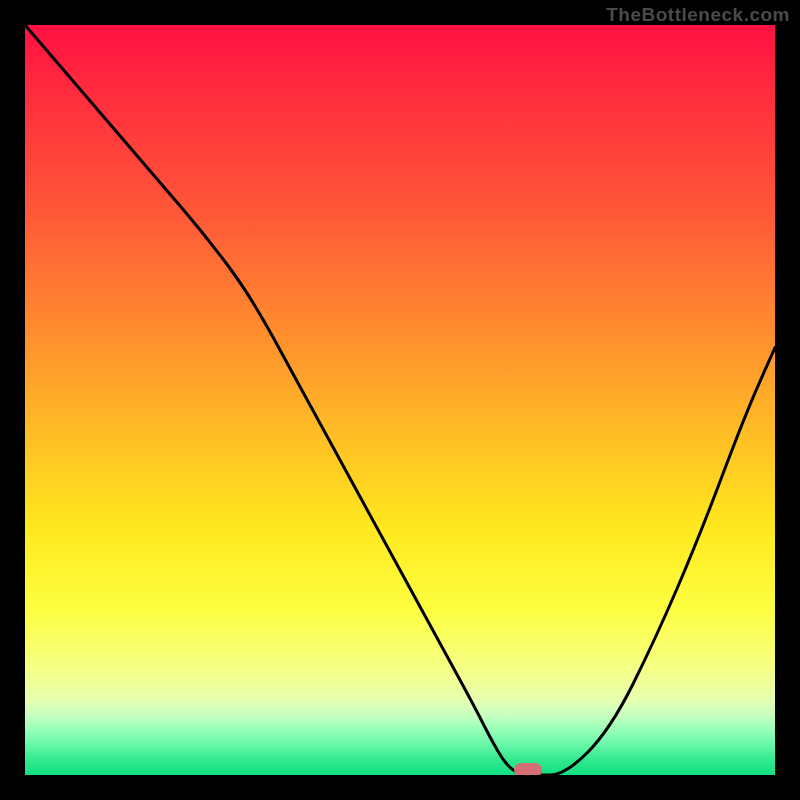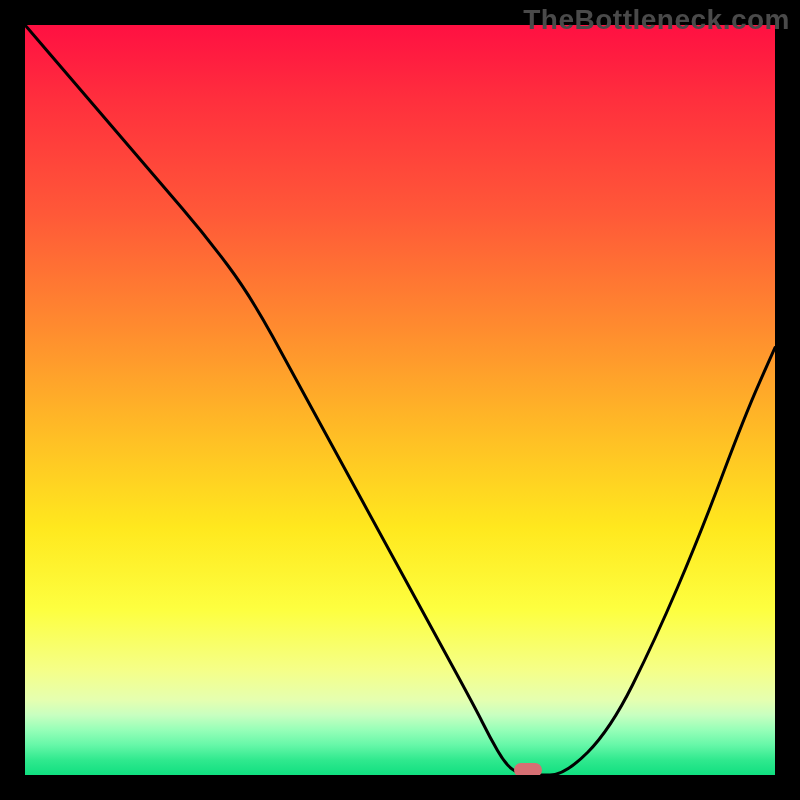--- a/index.html
+++ b/index.html
@@ -15,21 +15,21 @@
     position: relative;
     width: 800px;
     height: 800px;
     background: #000;
   }
   .watermark {
     position: absolute;
     top: 4px;
     right: 10px;
     color: #4a4a4a;
-    font-size: 28px;
+    font-size: 19px;
     font-weight: bold;
     letter-spacing: 0.5px;
     z-index: 10;
   }
   .plot {
     position: absolute;
     left: 25px;
     top: 25px;
     width: 750px;
     height: 750px;

